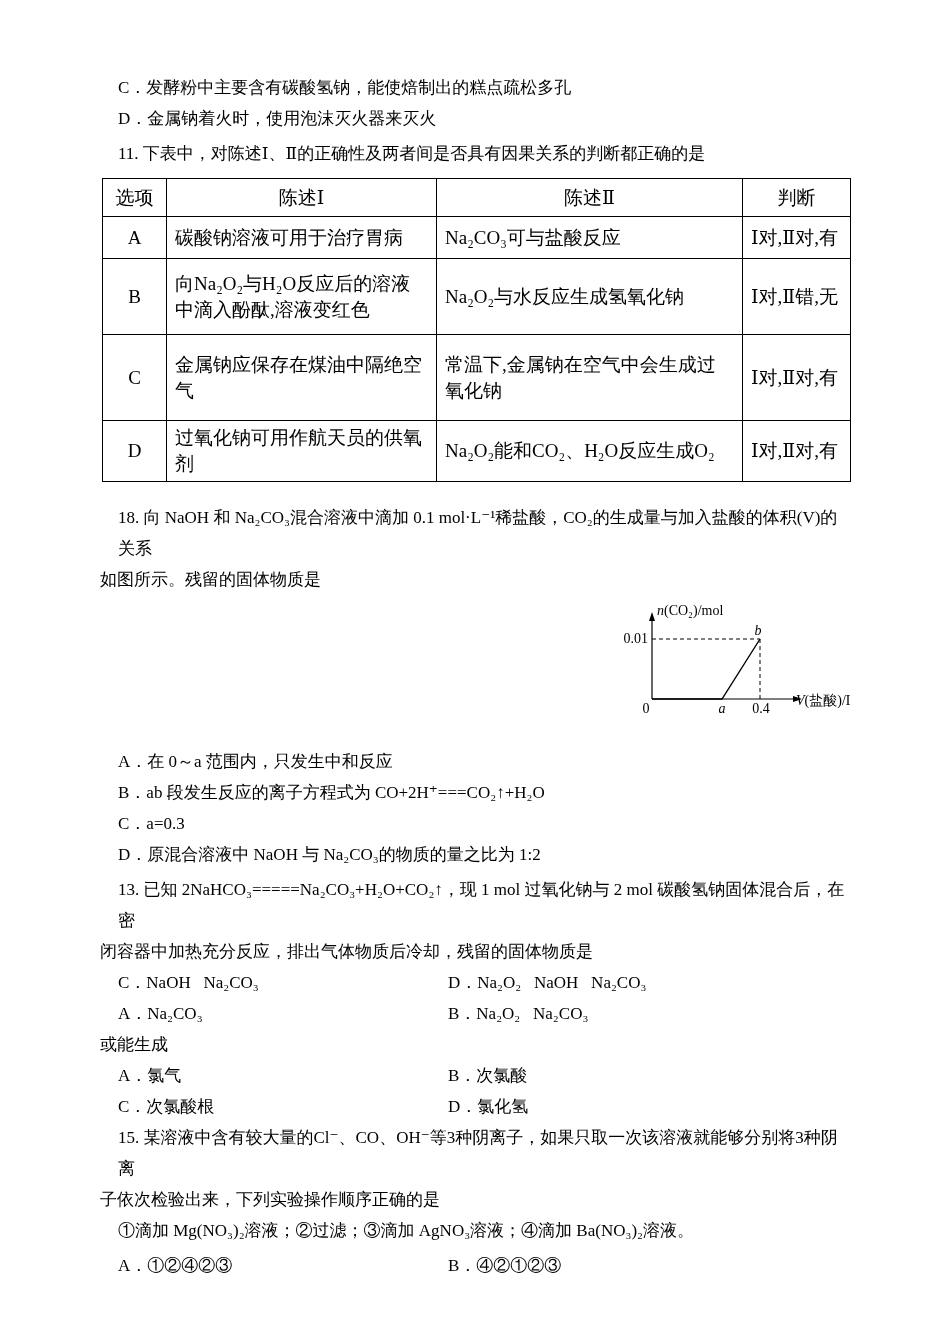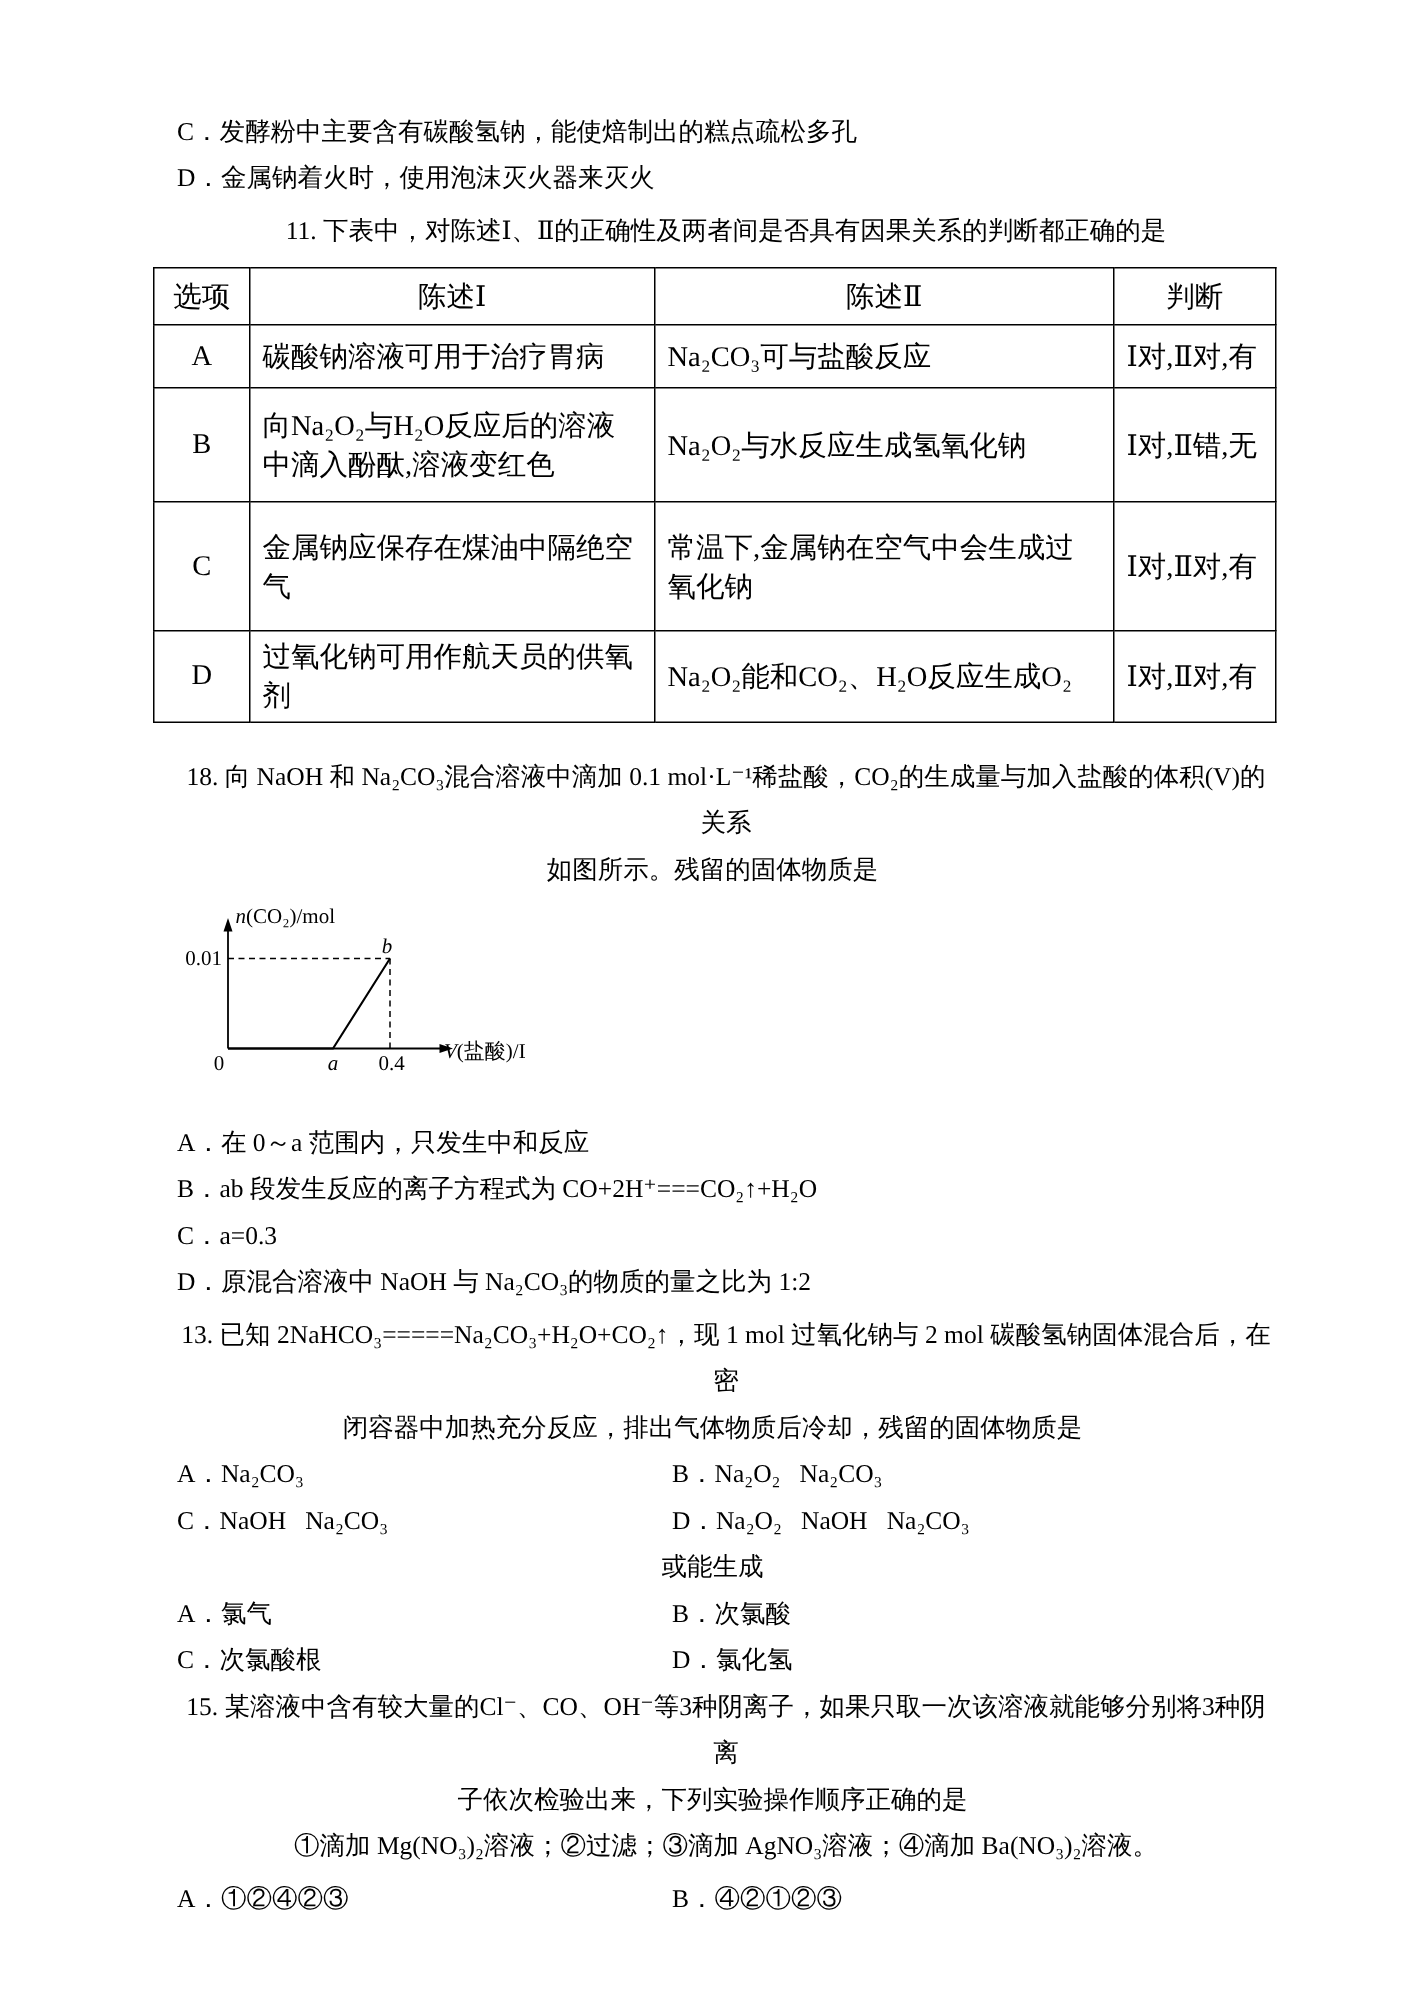--- a/index.html
+++ b/index.html
@@ -4,21 +4,21 @@
 <style>
   html,body { margin:0; padding:0; background:#ffffff; }
   body {
     width:950px; height:1344px;
     color:#000;
     font-family:"Liberation Serif","DejaVu Serif",serif;
     font-size:17px;
     overflow:hidden;
   }
   .page { padding:72px 100px 0 100px; }
-  .line { line-height:31px; white-space:pre-wrap;text-align:center; }
+  .line { line-height:31px; white-space:pre-wrap; }
   .ind { padding-left:18px; }      
   .opt { padding-left:18px; white-space:pre-wrap; line-height:31px; }
   .opt-row { display:flex; }
   .opt-col { width:312px; }
 
   
   table.qtable {
     border-collapse:collapse;
     width:748px;
     margin:9px 0 20px 2px;
@@ -39,21 +39,21 @@
   table.qtable col.c-j   { width:108px; }
   table.qtable td.cell-opt { text-align:center; }
   table.qtable thead tr { height:38px; }
   table.qtable tbody tr:nth-child(1) { height:42px; }
   table.qtable tbody tr:nth-child(2) { height:76px; }
   table.qtable tbody tr:nth-child(3) { height:86px; }
   table.qtable tbody tr:nth-child(4) { height:58px; }
   table.qtable tbody tr:nth-child(1) td:nth-child(3) { }
 
   
-  .chart-wrap { text-align:left; margin:4px 0 10px 0; }
+  .chart-wrap { text-align:right; margin:4px 0 10px 0; }
   .chart-wrap svg { display:inline-block; }
   .ax { stroke:#000; stroke-width:1.2; fill:none; }
   .curve { stroke:#000; stroke-width:1.4; fill:none; }
   .dash { stroke:#000; stroke-width:1; fill:none; stroke-dasharray:4 3; }
   .svgtxt { font-family:"Liberation Serif","DejaVu Serif",serif; font-size:14px; fill:#000; }
   .it { font-style:italic; }
 
   .gap-sm { margin-top:4px; }
 </style>
 </head>
@@ -136,26 +136,26 @@
   </div>
 
   <div class="opt">A．在 0～a 范围内，只发生中和反应</div>
   <div class="opt">B．ab 段发生反应的离子方程式为 CO+2H⁺===CO₂↑+H₂O</div>
   <div class="opt">C．a=0.3</div>
   <div class="opt">D．原混合溶液中 NaOH 与 Na₂CO₃的物质的量之比为 1:2</div>
 
   <div class="line ind gap-sm">13. 已知 2NaHCO₃=====Na₂CO₃+H₂O+CO₂↑，现 1 mol 过氧化钠与 2 mol 碳酸氢钠固体混合后，在密</div>
   <div class="line">闭容器中加热充分反应，排出气体物质后冷却，残留的固体物质是</div>
   <div class="opt-row">
+    <div class="opt opt-col">C．NaOH   Na₂CO₃</div>
+    <div class="opt">D．Na₂O₂   NaOH   Na₂CO₃</div>
+  </div>
+  <div class="opt-row">
     <div class="opt opt-col">A．Na₂CO₃</div>
     <div class="opt">B．Na₂O₂   Na₂CO₃</div>
-  </div>
-  <div class="opt-row">
-    <div class="opt opt-col">C．NaOH   Na₂CO₃</div>
-    <div class="opt">D．Na₂O₂   NaOH   Na₂CO₃</div>
   </div>
 
   <div class="line">或能生成</div>
   <div class="opt-row">
     <div class="opt opt-col">A．氯气</div>
     <div class="opt">B．次氯酸</div>
   </div>
   <div class="opt-row">
     <div class="opt opt-col">C．次氯酸根</div>
     <div class="opt">D．氯化氢</div>

